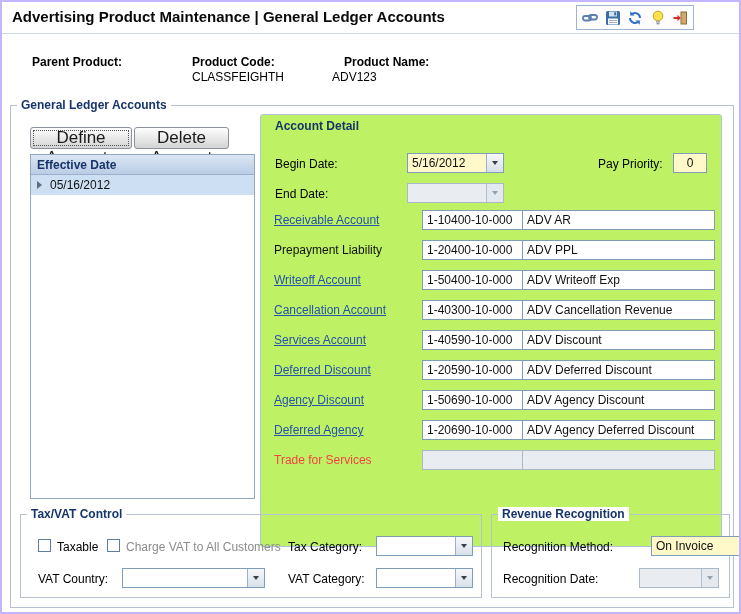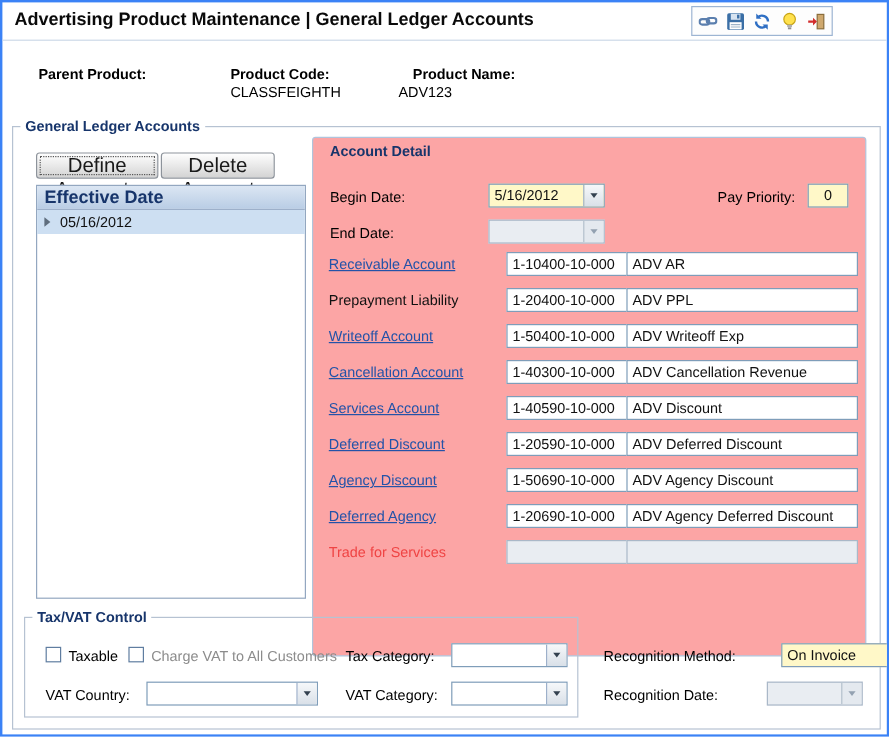--- a/index.html
+++ b/index.html
@@ -1,19 +1,19 @@
 <!DOCTYPE html>
 <html><head>
 <meta charset="utf-8">
 <style>
   * { margin:0; padding:0; box-sizing:border-box; }
   html,body { background:#ffffff; }
   .window{
     position:relative; width:741px; height:614px; background:#fff;
-    border:2px solid #3b82f6; overflow:hidden;
+    border:2px solid #c4b5fd; overflow:hidden;
     font-family:"Liberation Sans", sans-serif; color:#111;
   }
   .app-title{ position:absolute; left:10px; top:6px; font-size:15px; font-weight:bold; color:#0a0a0a; white-space:nowrap; }
   .top-divider{ position:absolute; left:0; top:31px; width:737px; height:1px; background:#ccd9e8; }
   .toolbar{
     position:absolute; left:574px; top:3px; width:118px; height:25px;
     border:1px solid #9db5d3; background:#fdfdfd;
     display:flex; align-items:center; justify-content:space-evenly;
   }
   .tool-btn{ width:19px; height:19px; border:none; background:transparent; display:flex; align-items:center; justify-content:center; cursor:pointer; padding:0; }
@@ -31,32 +31,32 @@
 
   .btn{
     position:absolute; height:22px; padding:0 9px; font-size:17px; font-family:inherit;
     background:linear-gradient(#fefefe,#e9e9e9 50%,#d3d3d3);
     border:1px solid #8d939b; border-radius:3px; color:#1a1a1a; cursor:pointer;
   }
   .btn.focused{ outline:1px dotted #555; outline-offset:-4px; }
 
   .list{ position:absolute; left:28px; top:152px; width:225px; height:345px; border:1px solid #93a7c0; background:#fff; }
   .list-header{
-    height:20px; line-height:20px; padding-left:6px; font-size:15px; font-weight:bold; color:#17356b;
+    height:20px; line-height:20px; padding-left:6px; font-size:12px; font-weight:bold; color:#17356b;
     background:linear-gradient(#dbe6f3,#b9cde5); border-bottom:1px solid #9db0ca;
   }
   .list-row{ position:relative; height:20px; line-height:20px; padding-left:19px; font-size:12px; color:#111; background:#cddff2; cursor:pointer; }
   .row-expander{
     position:absolute; left:6px; top:6px; width:0; height:0;
     border-top:4px solid transparent; border-bottom:4px solid transparent; border-left:5px solid #5f6d7d;
   }
 
   .detail-panel{
     position:absolute; left:258px; top:112px; width:462px; height:433px;
-    background:#fca5a5; border:1px solid #b0c4dc; border-radius:3px;padding-left:24px;
+    background:#bef264; border:1px solid #b0c4dc; border-radius:3px;padding-left:24px;
   }
   .panel-title{ position:absolute; left:14px; top:4px; font-size:12px; font-weight:bold; color:#17356b; }
 
   .field{
     position:absolute; height:20px; border:1px solid #7f9db9; background:#fff;
     font-size:12px; color:#111; padding:0 4px; line-height:18px;
     overflow:hidden; white-space:nowrap;
   }
   .field.yellow{ background:#fff8c8; }
   .field.disabled{ background:#e9edf2; border-color:#aab8c8; color:#7d8790; }
@@ -256,20 +256,23 @@
       </span>
   </div>
   <span class="label" style="left:286px; top:570px;">VAT Category:</span>
   <div class="field combo" style="left:374px; top:566px; width:97px;">
     <span></span>
     <span class="combo-btn">
         <span class="combo-arrow"></span>
       </span>
   </div>
 
+  <div class="groupbox" style="left:489px; top:512px; width:239px; height:84px;">
+    <span class="group-title">Revenue Recognition</span>
+  </div>
   <span class="label" style="left:501px; top:538px;">Recognition Method:</span>
   <div class="field yellow combo" style="left:649px; top:534px; width:118px;">
     <span>On Invoice</span>
     <span class="combo-btn">
         <span class="combo-arrow"></span>
       </span>
   </div>
   <span class="label" style="left:501px; top:570px;">Recognition Date:</span>
   <div class="field disabled combo disabled" style="left:637px; top:566px; width:80px;">
     <span></span>

